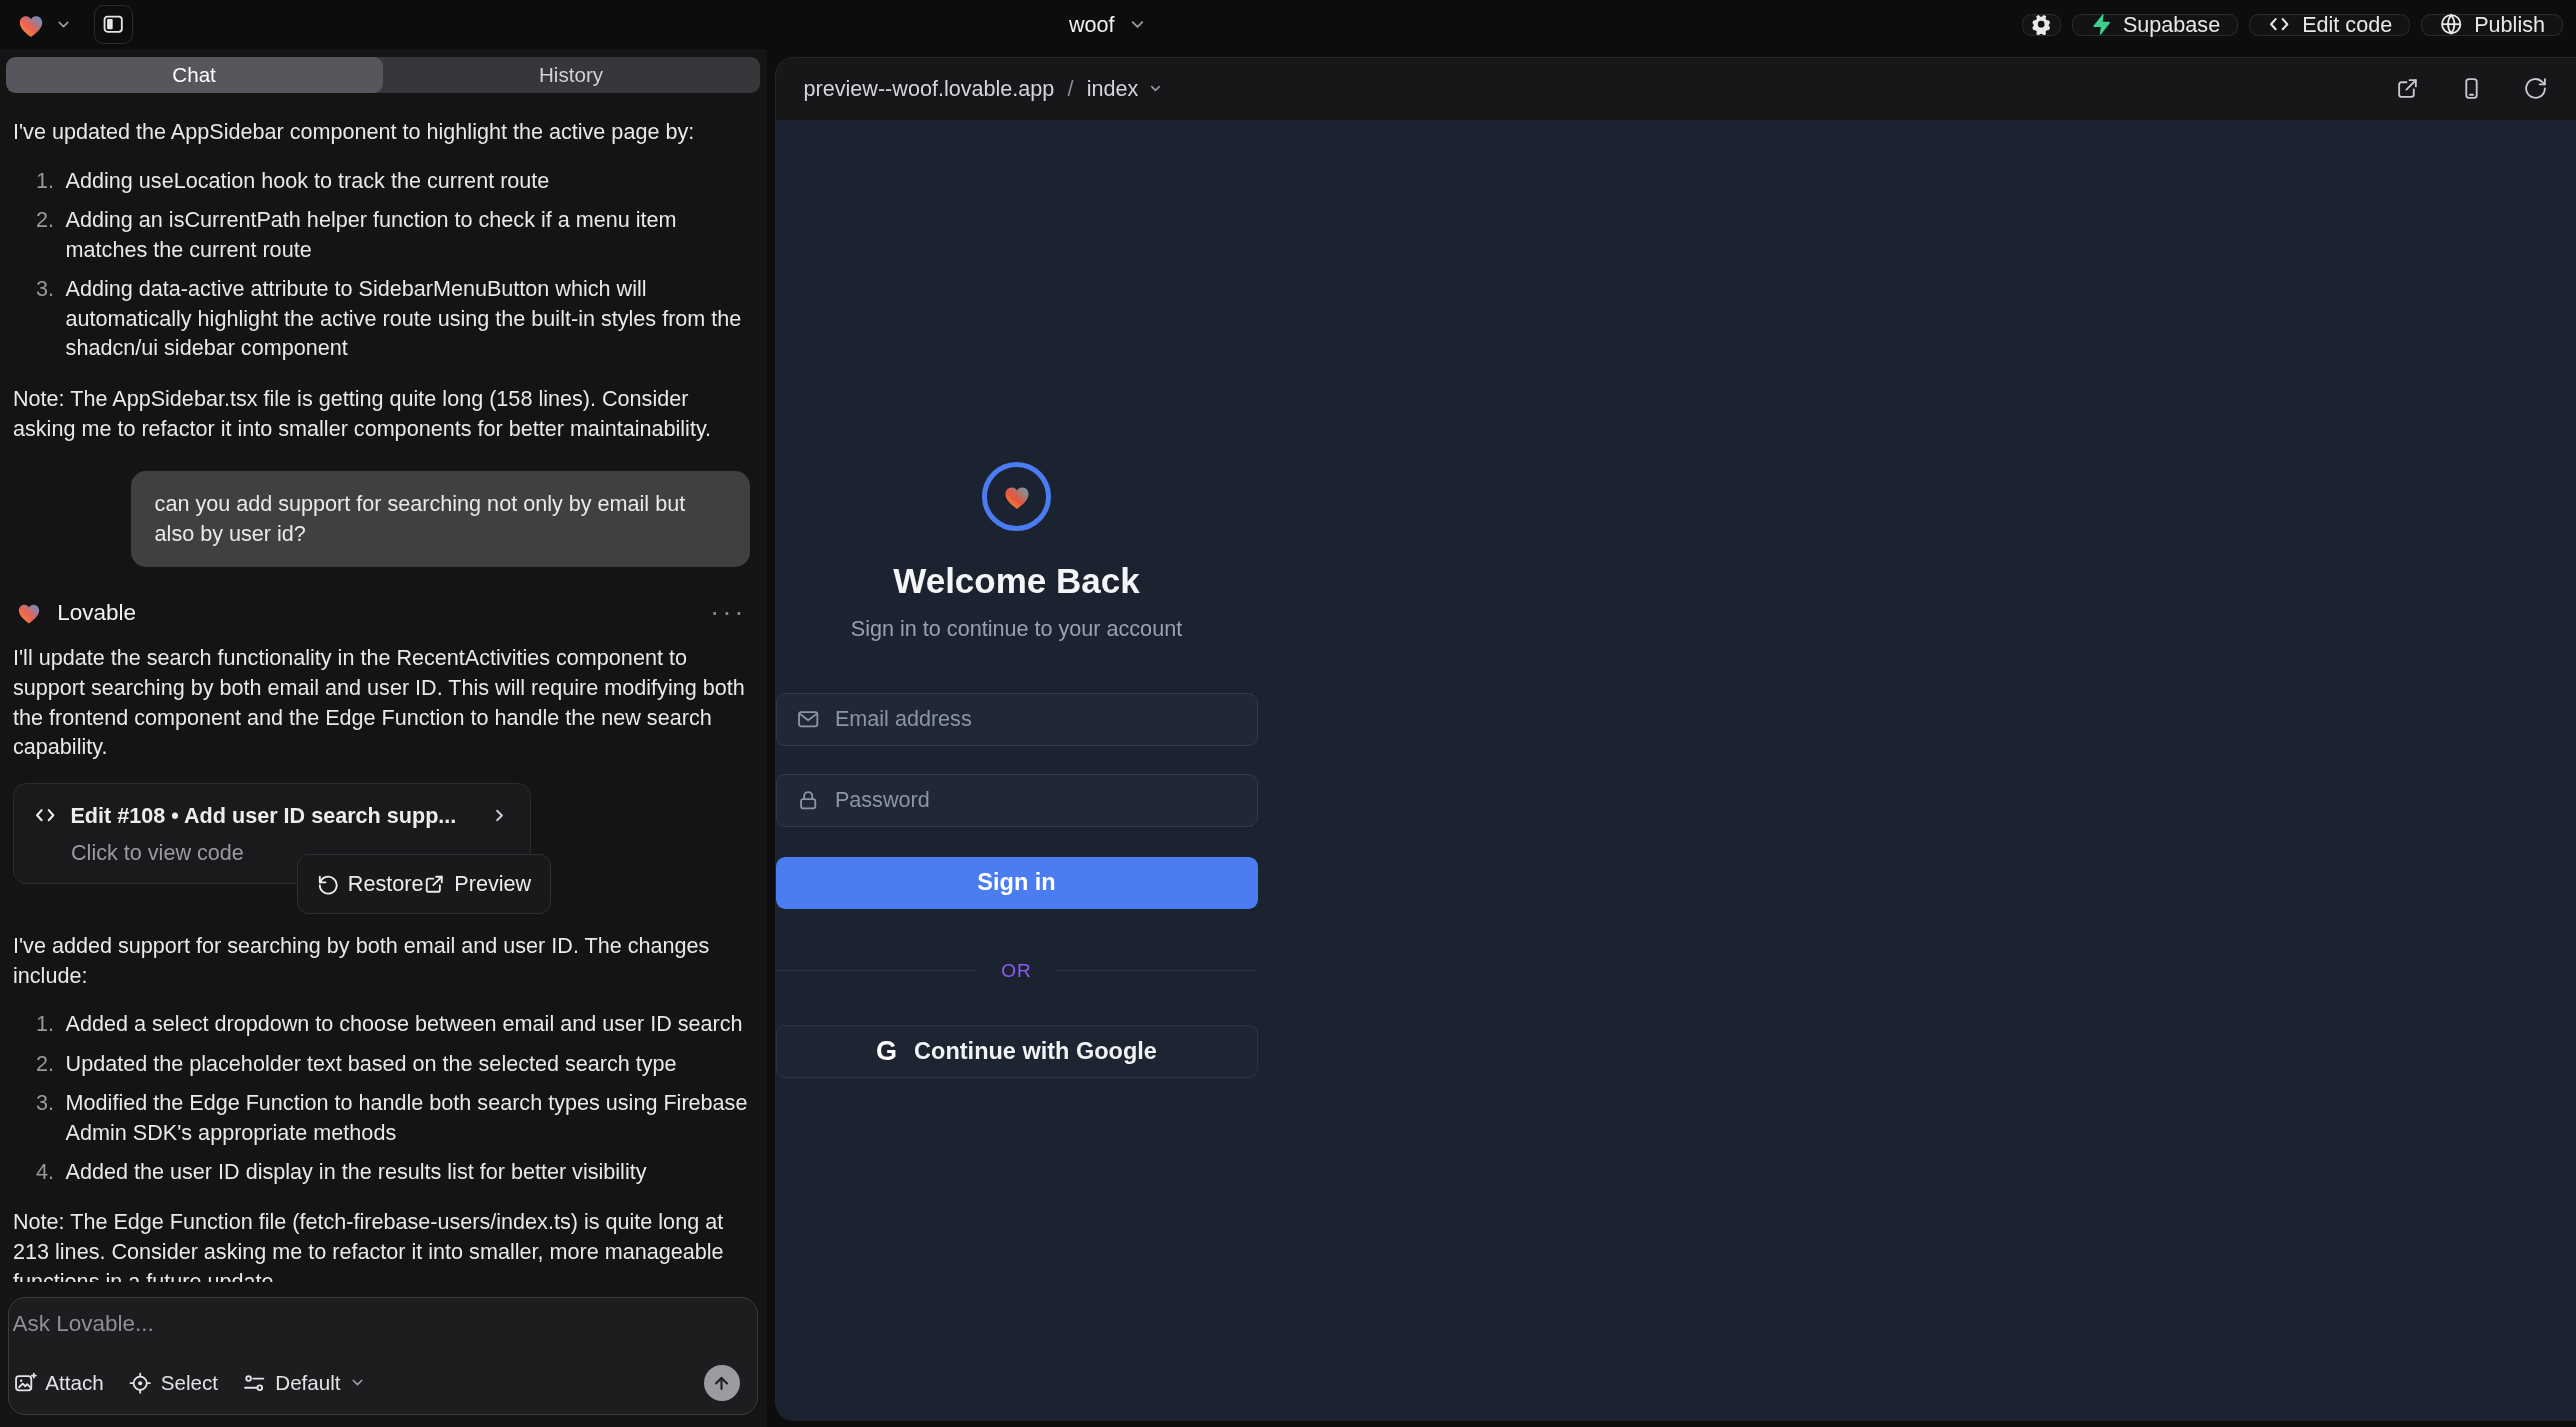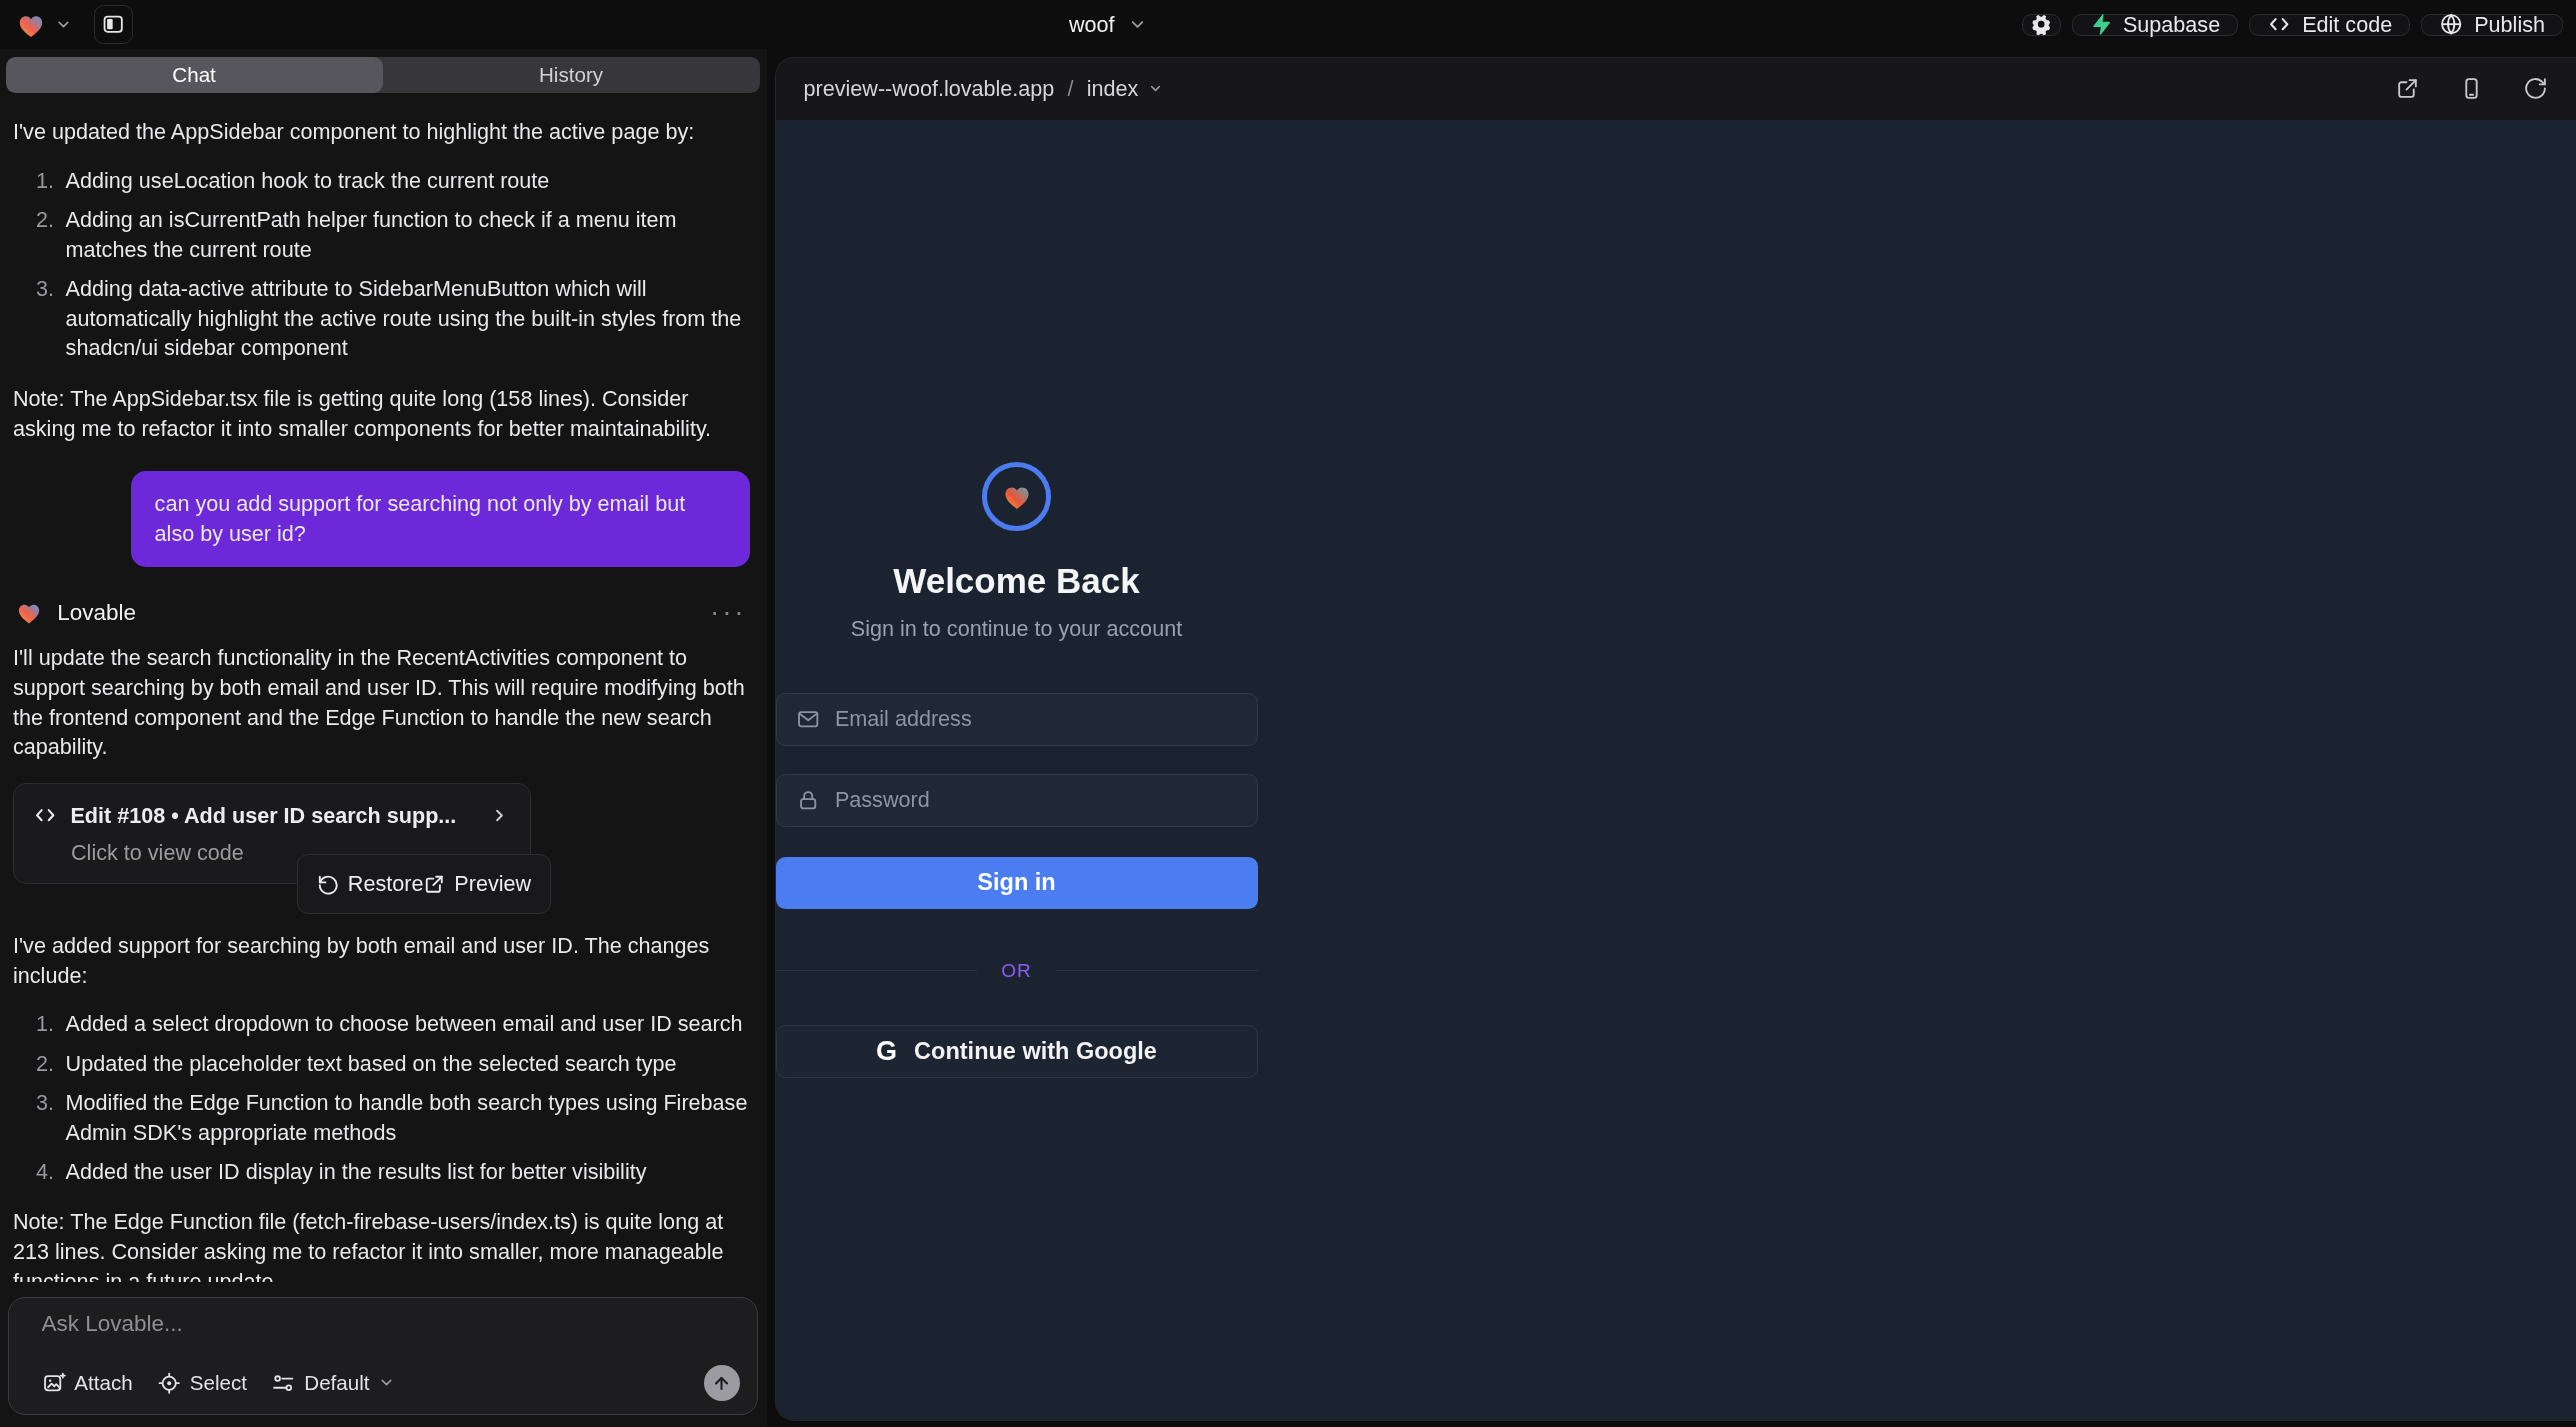--- a/index.html
+++ b/index.html
@@ -42,21 +42,21 @@
   .tab.active { background:#56565c; border-radius:9.4px; color:#ffffff; }
 
   .messages { flex:1 1 auto; overflow:hidden; padding:13px 15px 0 13px; font-size:21.6px; line-height:1.38; color:#e9e9eb; }
   .msg-p { margin-top:11.3px; }
   .mt-note { margin-top:20.6px; }
   ol.msg-list { margin:19px 0 0 0; padding-left:47px; display:flex; flex-direction:column; gap:9.4px; }
   ol.msg-list li { padding-left:5.6px; }
   ol.msg-list li::marker { color:#98989e; }
 
   .user-row { display:flex; justify-content:flex-end; margin-top:28px; padding-right:1.9px; }
-  .bubble { max-width:619px; background:#6d28d9; border-radius:15px; padding:18px 23.5px; color:#e9e9eb; }
+  .bubble { max-width:619px; background:#404040; border-radius:15px; padding:18px 23.5px; color:#e9e9eb; }
 
   .lovable-head { margin-top:30px; display:flex; align-items:center; gap:12.2px; }
   .lovable-name { font-size:22.5px; color:#f2f2f4; }
   .dots { margin-left:auto; color:#85858b; font-size:28px; letter-spacing:2.8px; line-height:0.5; cursor:pointer; padding-right:5.6px; }
 
   .edit-wrap { position:relative; margin-top:20.6px; width:fit-content; }
   .edit-card {
     width:fit-content; background:#1a1a1d; border:0.9px solid #2d2d31; border-radius:13px;
     padding:17px 20.6px 15px 19px; cursor:pointer;
   }
@@ -74,21 +74,21 @@
 
   .restored-row { flex:0 0 auto; display:flex; align-items:center; gap:17px; padding:17px 15px 3.8px 13px; font-size:21.6px; color:#d8d8da; }
   .restored-badge {
     display:flex; align-items:center; gap:14px; padding:8.4px 19.7px; border-radius:937px;
     border:0.9px solid #2e5243; background:rgba(52,120,86,0.10); color:#74cf9f; font-size:20.6px; cursor:pointer;
   }
 
   
   .composer {
     flex:0 0 auto; margin:15px 9.4px 13px 7.5px; background:#1d1d20; border:0.9px solid #3a3a3f;
-    border-radius:17px; padding:13px 17px 13px 33px; display:flex; flex-direction:column;
+    border-radius:17px; padding:13px 17px 13px 4px; display:flex; flex-direction:column;
   }
   .composer textarea {
     background:transparent; border:none; outline:none; resize:none; height:54px;
     color:#e9e9eb; font-size:22.5px; font-family:inherit;
   }
   .composer textarea::placeholder { color:#8e8e94; }
   .composer-row { display:flex; align-items:center; gap:24.4px; }
   .comp-btn { display:flex; align-items:center; gap:8.4px; background:none; border:none; color:#e3e3e6; font-size:20.6px; font-family:inherit; cursor:pointer; }
   .send-btn {
     margin-left:auto; width:36px; height:36px; border-radius:50%; border:none;

